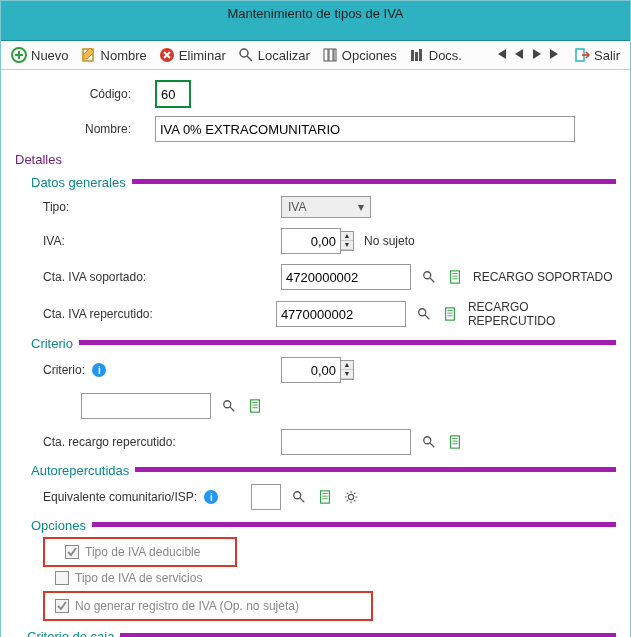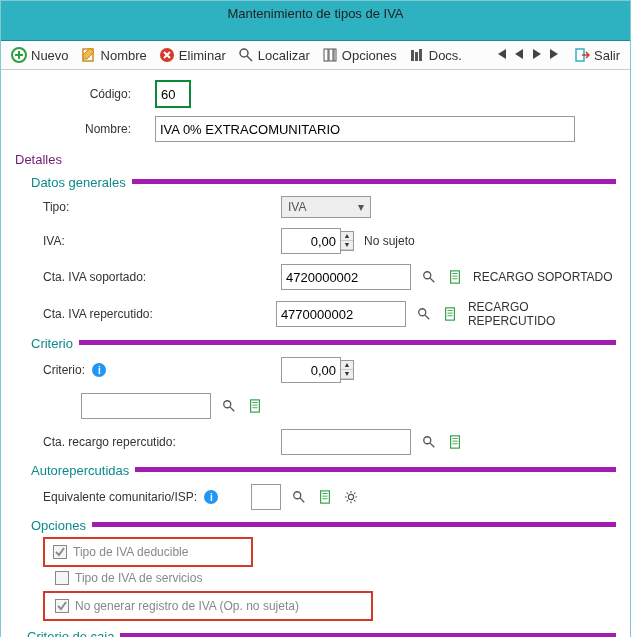--- a/index.html
+++ b/index.html
@@ -29,21 +29,21 @@
   .drop { width: 90px; height:22px; border:1px solid #999; background:#eee; color:#555; display:inline-flex;align-items:center;justify-content:space-between;padding:0 6px; }
   .icon-sm { width:16px;height:16px; display:inline-flex;align-items:center;justify-content:center; cursor:pointer; }
   .icon-sm svg { width:14px;height:14px; }
   .after-icons { display:inline-flex; gap:10px; margin-left:10px; align-items:center; }
   .after-label { margin-left:10px; color:#333; }
   .info-icon { width:14px;height:14px;border-radius:50%;background:#2196f3;color:#fff;display:inline-flex;align-items:center;justify-content:center;font-size:10px;font-weight:bold;margin-left:4px; }
   .chk-row { display:flex; align-items:center; padding:4px 0 4px 24px; gap:6px; color:#555; }
   .chk { width:14px;height:14px;border:1px solid #888;background:#f5f5f5;display:inline-flex;align-items:center;justify-content:center; }
   .chk svg { width:10px;height:10px; }
   .hl-red { border:2px solid #d43a2a; }
-  .box1 { padding:2px 0; margin: 2px 0 0 12px; width:210px; }
+  .box1 { padding:2px 12px; margin: 2px 0 0 12px; width:194px; }
   .box2 { padding:2px 2px; margin: 2px 0 6px 12px; width:330px; }
   .eq-input { width:30px;height:22px;border:1px solid #999; }
   .gray-text { color:#888; }
 </style>
 </head>
 <body>
 
 <div class="outer">
   <div class="titlebar">Mantenimiento de tipos de IVA</div>
 

